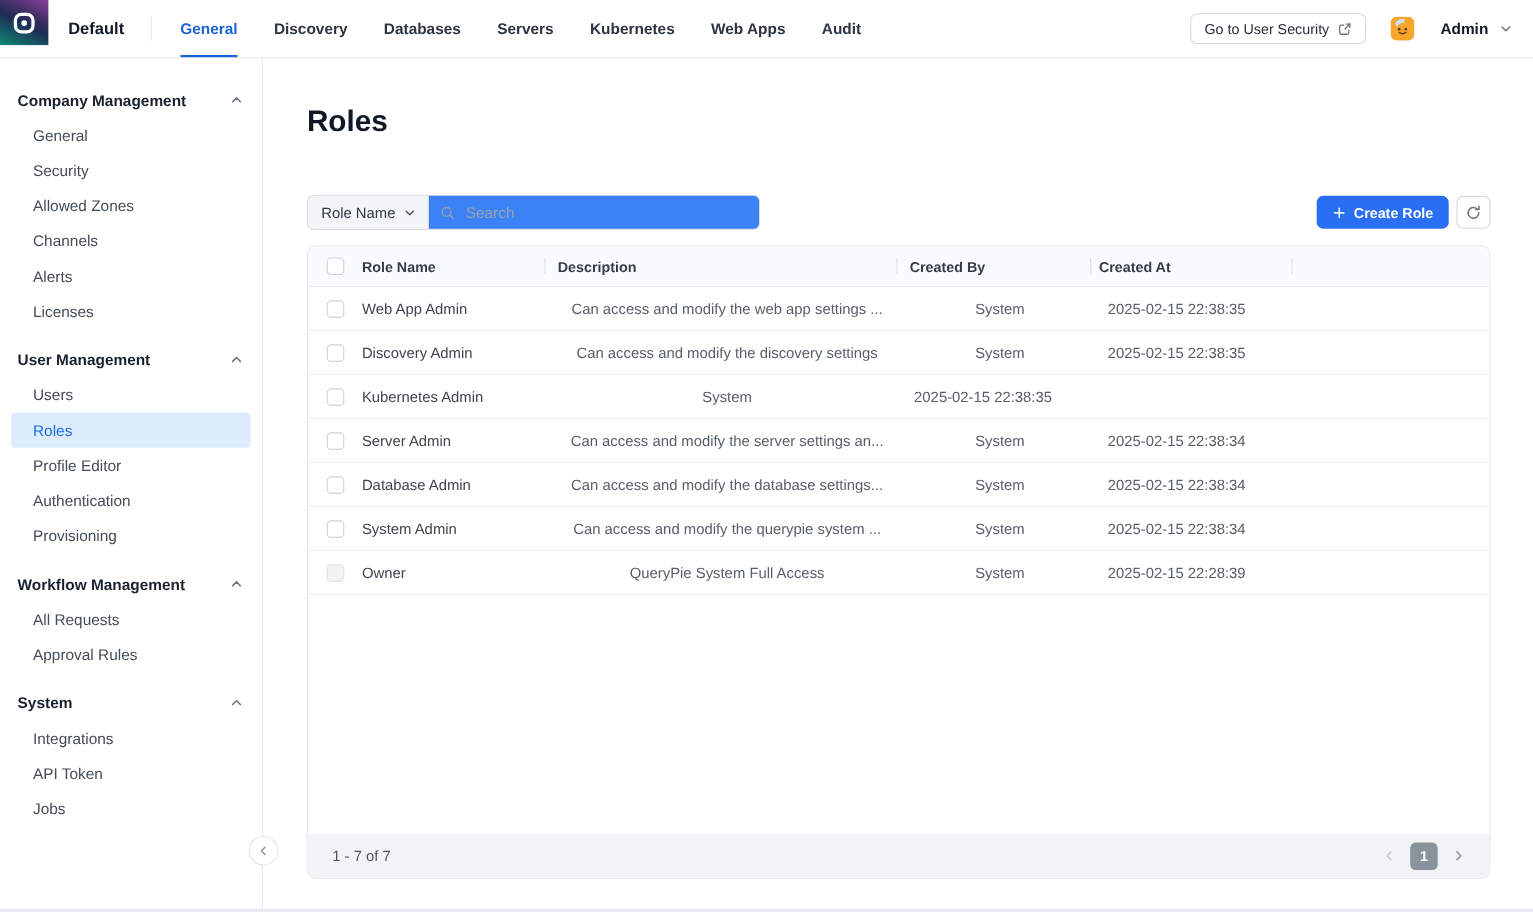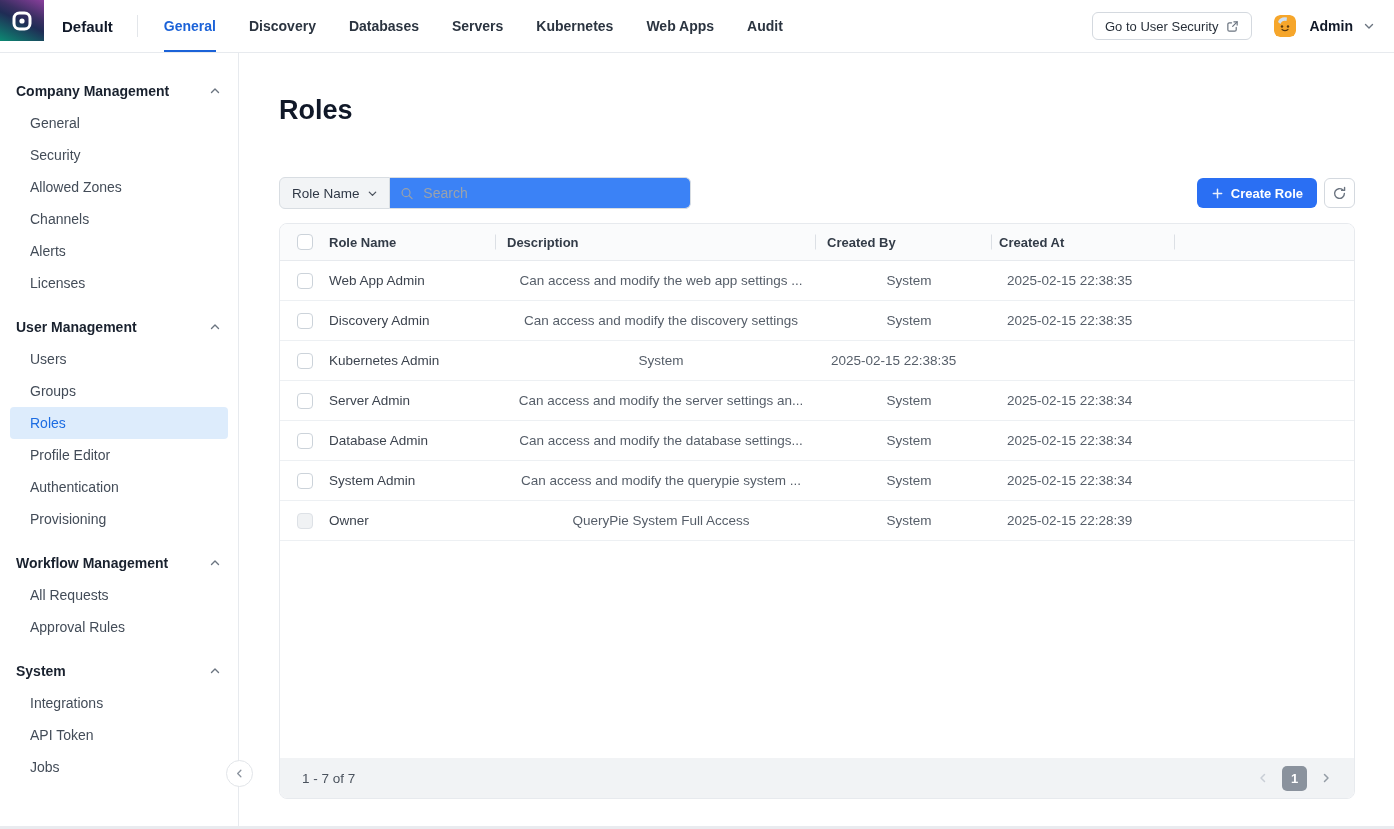--- a/index.html
+++ b/index.html
@@ -21,21 +21,21 @@
   .nav-divider { align-self:center; width:1px; height:22px; background:#e3e6ea; margin:0 26px 0 24px; }
   .tabs { display:flex; align-items:stretch; }
   .tab { display:flex; align-items:center; margin-right:33px; font-size:14px; font-weight:700;
          color:#2b3440; border-bottom:2px solid transparent; padding-top:2px; cursor:pointer; }
   .tab.active { color:#1b62d8; border-bottom-color:#1b62d8; font-weight:600; }
   .topnav-right { margin-left:auto; display:flex; align-items:center; padding-right:19px; }
   .dash-btn { display:flex; align-items:center; gap:8px; height:28px; padding:0 12px;
               border:1px solid #d4d9df; border-radius:6px; background:#fff; font-size:13px;
               color:#28303a; font-family:inherit; cursor:pointer; }
   .avatar { width:22px; height:22px; margin-left:22px; border-radius:6px; overflow:hidden; flex:0 0 22px; }
-  .user-name { font-size:14px; font-weight:600; color:#101828; margin-left:13px; }
+  .user-name { font-size:14px; font-weight:600; color:#101828; margin-left:23px; }
   .user-caret { margin-left:10px; display:flex; }
 
   
   .layout { display:flex; height:785px; }
   .sidebar { width:239px; flex:0 0 239px; border-right:1px solid #e7eaee; padding-top:22px; }
   .side-section { margin-bottom:12px; }
   .side-title-row { height:32px; display:flex; align-items:center; justify-content:space-between;
                     padding:0 17px 0 16px; cursor:pointer; }
   .side-title { font-size:14px; font-weight:700; color:#19212e; }
   .side-item { height:32px; display:flex; align-items:center; padding-left:30px;
@@ -167,21 +167,20 @@
     </div>
 
     <div class="side-section">
       <div class="side-title-row">
         <span class="side-title">User Management</span>
         <svg width="12" height="12" viewBox="0 0 12 12">
             <path d="M2.5 7.5L6 4l3.5 3.5" fill="none" stroke="#6b7480" stroke-width="1.4" stroke-linecap="round" stroke-linejoin="round"></path>
           </svg>
       </div>
       <div class="side-item">Users</div>
-      <div class="side-item">Groups</div>
       <div class="side-item active">Roles</div>
       <div class="side-item">Profile Editor</div>
       <div class="side-item">Authentication</div>
       <div class="side-item">Provisioning</div>
     </div>
 
     <div class="side-section">
       <div class="side-title-row">
         <span class="side-title">Workflow Management</span>
         <svg width="12" height="12" viewBox="0 0 12 12">

